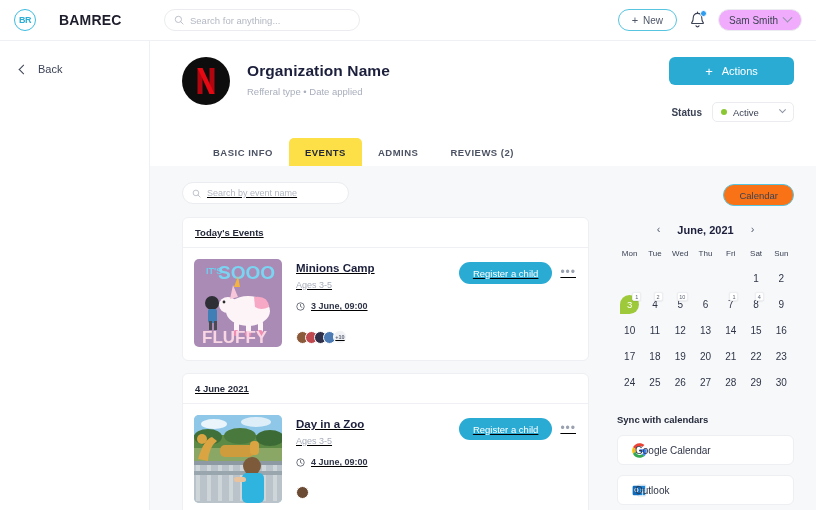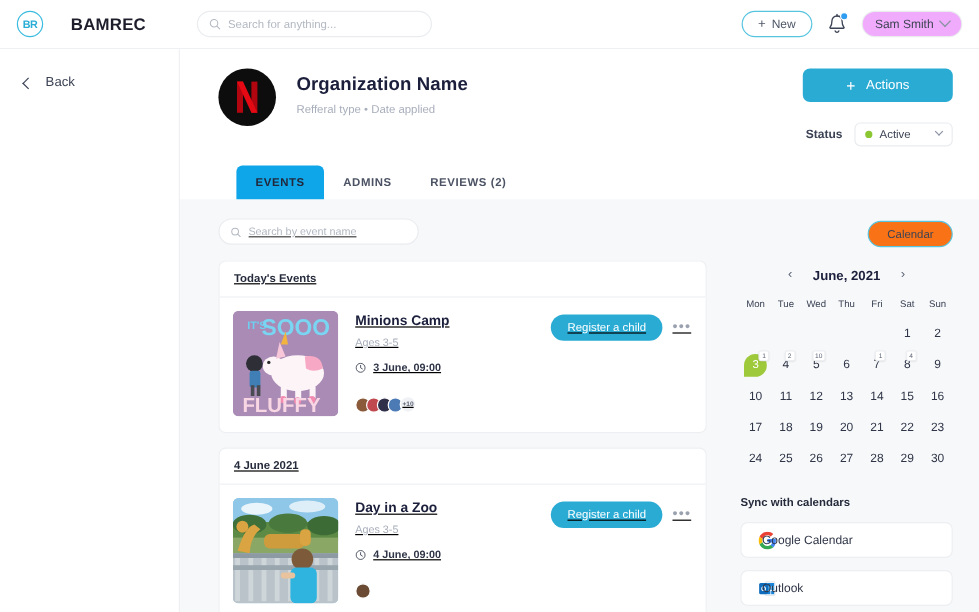--- a/index.html
+++ b/index.html
@@ -127,21 +127,21 @@
 
   
   .tabs { display: flex; align-items: flex-end; margin-top: 16px; padding-left: 15px; }
   .tab {
     font-size: 9.5px; font-weight: bold; color: #4b5263;
     letter-spacing: 0.5px;
     padding: 9px 16px 8px 16px;
     cursor: pointer; border-radius: 5px 5px 0 0;
     background: transparent;
   }
-  .tab.active { background: #0ea5e9; color: #22283a; }
+  .tab.active { background: #fde047; color: #22283a; }
 
   
   .panel { flex: 1; background: #f7f8fa; padding: 16px 22px 0 32px; display: flex; min-height: 0; }
   .events-col { width: 407px; min-width: 407px; display: flex; flex-direction: column; min-height: 0; text-decoration: underline; }
   .events-toolbar { display: flex; align-items: center; }
   .event-search {
     width: 167px; height: 22px; background: #fff;
     border: 1px solid #eaecef; border-radius: 11px;
     display: flex; align-items: center; gap: 6px; padding: 0 9px;
   }
@@ -318,20 +318,21 @@
               <div class="status-select">
                 <span class="dot-green"></span>
                 <span>Active</span>
                 <span class="chev"></span>
               </div>
             </div>
           </div>
         </div>
 
         <div class="tabs">
+          <div class="tab">BASIC INFO</div>
           <div class="tab active">EVENTS</div>
           <div class="tab">ADMINS</div>
           <div class="tab">REVIEWS (2)</div>
         </div>
       </div>
 
       <div class="panel">
 
         <div class="events-col">
           <div class="events-toolbar">

